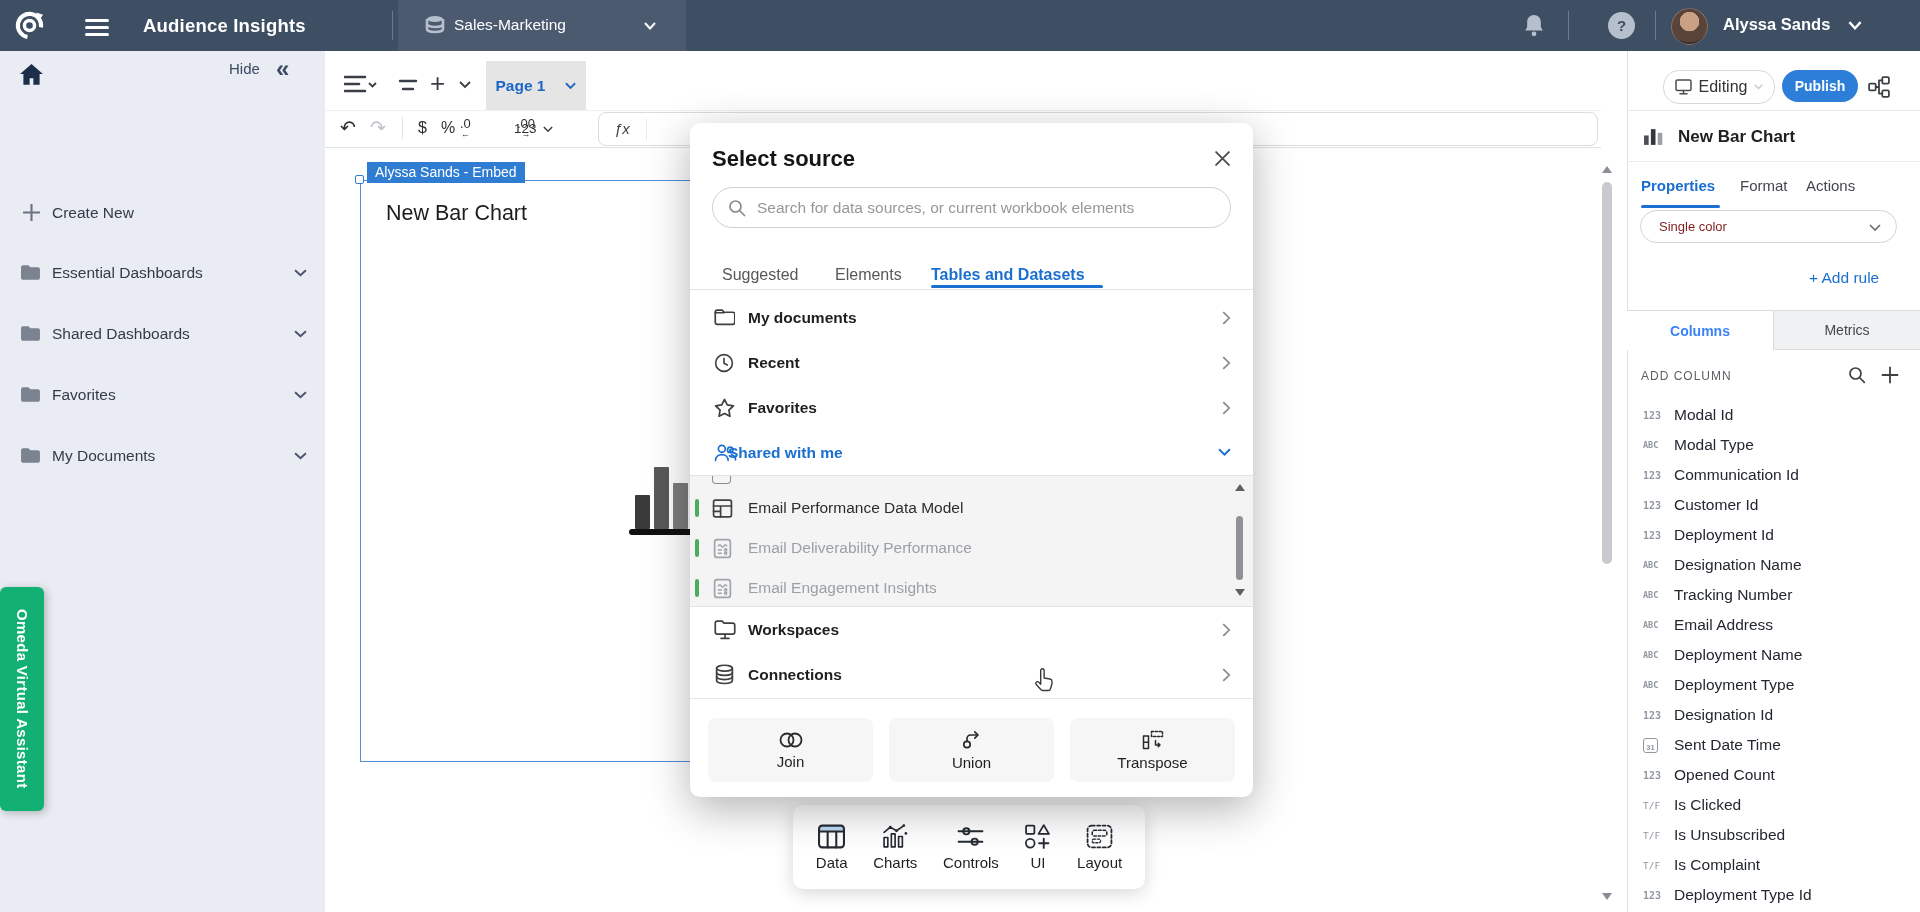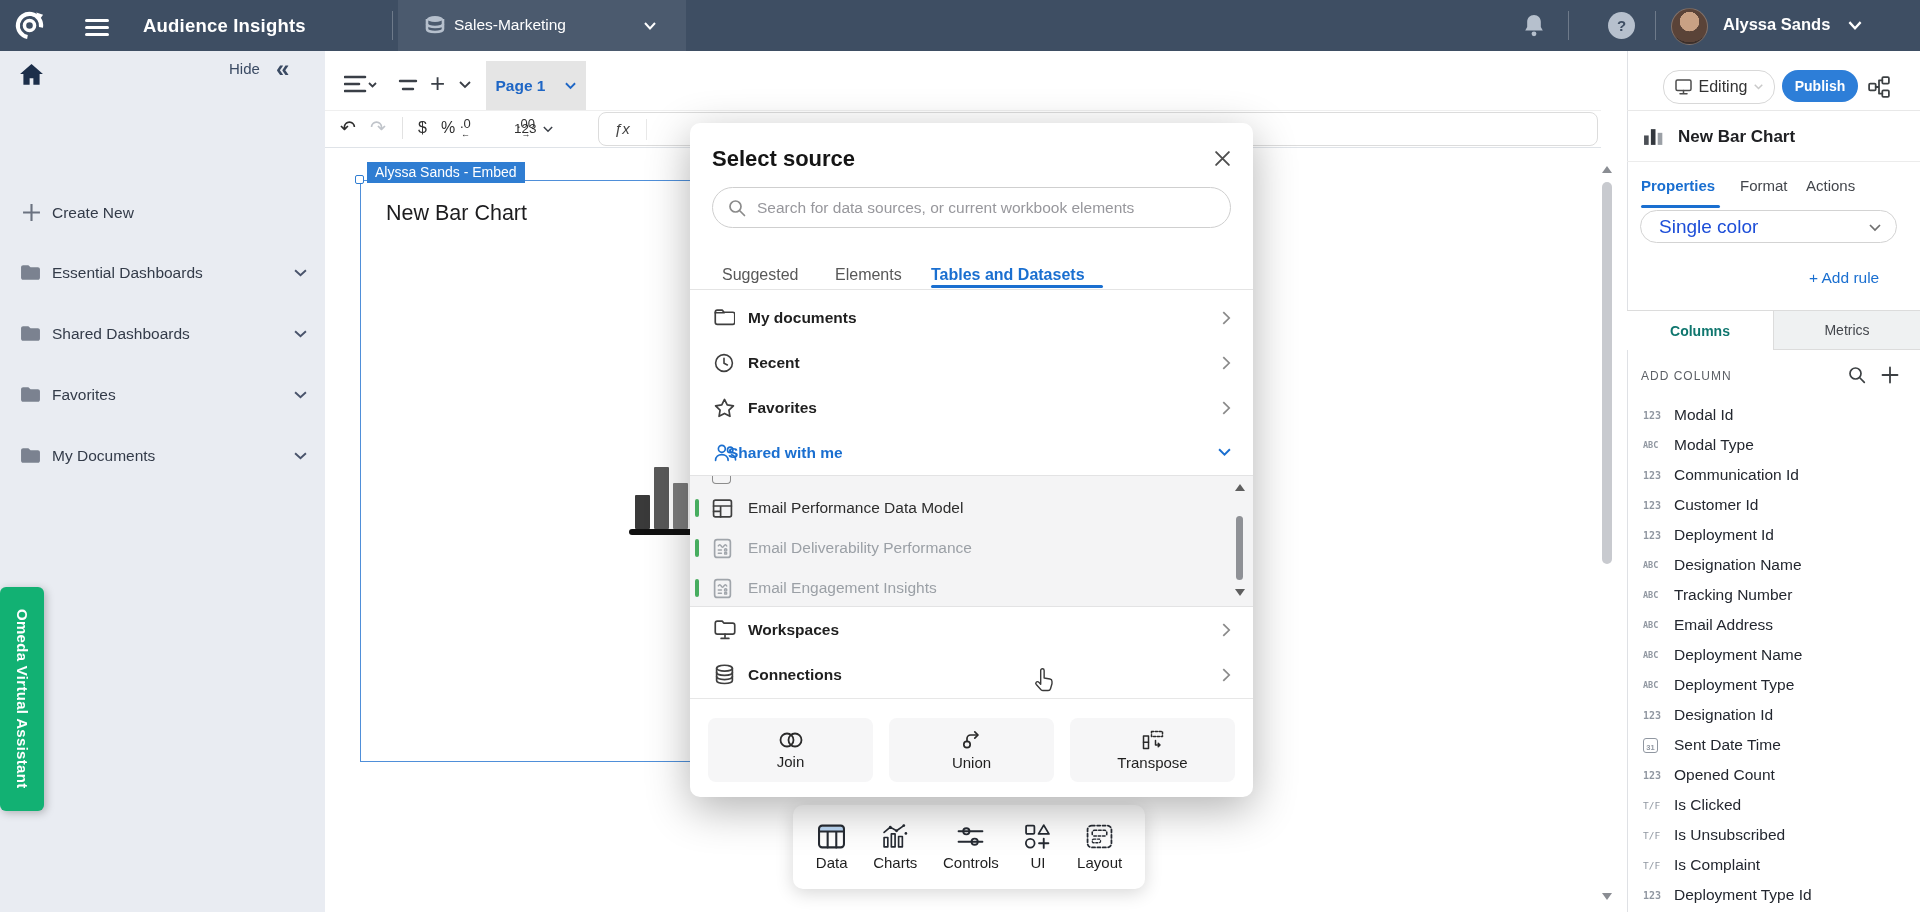--- a/index.html
+++ b/index.html
@@ -104,25 +104,25 @@
   .pill span{font-size:16px;color:#333;}
   .publish{background:#2d7ed8;border-radius:16px;color:#fff;font-size:14px;font-weight:700;
            display:flex;align-items:center;justify-content:center;}
   .rp-title{font-size:17px;font-weight:700;color:#202124;}
   .rp-div{left:1627px;top:161px;width:293px;height:1px;background:#ececec;}
   .rp-tab{font-size:15px;color:#43464c;}
   .rp-tab.act{color:#1a6fd0;font-weight:700;}
   .rp-underline{left:1641px;top:205px;width:79px;height:3px;background:#1a6fd0;border-radius:2px;}
   .sel{left:1640px;top:210px;width:257px;height:33px;border:1px solid #d3d3d3;border-radius:17px;
        box-sizing:border-box;display:flex;align-items:center;background:#fff;cursor:pointer;}
-  .sel span{font-size:19px;color:#1d4ed8;margin-left:18px;}
+  .sel span{font-size:13px;color:#7f1d1d;margin-left:18px;}
   .addrule{font-size:15.5px;color:#1a6fd0;font-weight:500;}
   .coltabs{left:1627px;top:310px;width:293px;height:40px;border-top:1px solid #dcdcdc;display:flex;box-sizing:border-box;}
   .coltab{flex:1;display:flex;align-items:center;justify-content:center;font-size:14px;cursor:pointer;}
-  .coltab.act{background:#fff;font-weight:700;color:#0f766e;}
+  .coltab.act{background:#fff;font-weight:700;color:#3b82f6;}
   .coltab.inact{background:#eff1f2;color:#44474d;border-left:1px solid #dcdcdc;border-bottom:1px solid #dcdcdc;}
   .addcol{font-size:12px;letter-spacing:1px;color:#5c6066;}
   .colrow{position:absolute;left:1627px;width:293px;height:30px;cursor:pointer;}
   .tglyph{position:absolute;left:16px;top:9px;width:30px;font-family:"DejaVu Sans Mono",monospace;
           font-size:10px;font-weight:700;color:#9097a1;letter-spacing:0;}
   .cal{position:absolute;left:16px;top:7px;width:15px;height:15px;border:1.4px solid #9097a1;border-radius:3px;
        box-sizing:border-box;font-size:7.5px;color:#9097a1;display:flex;align-items:flex-end;justify-content:center;font-weight:700;}
   .colname{position:absolute;left:47px;top:5px;font-size:15.5px;color:#23272f;}
 
   .cursor{z-index:60;pointer-events:none;}

